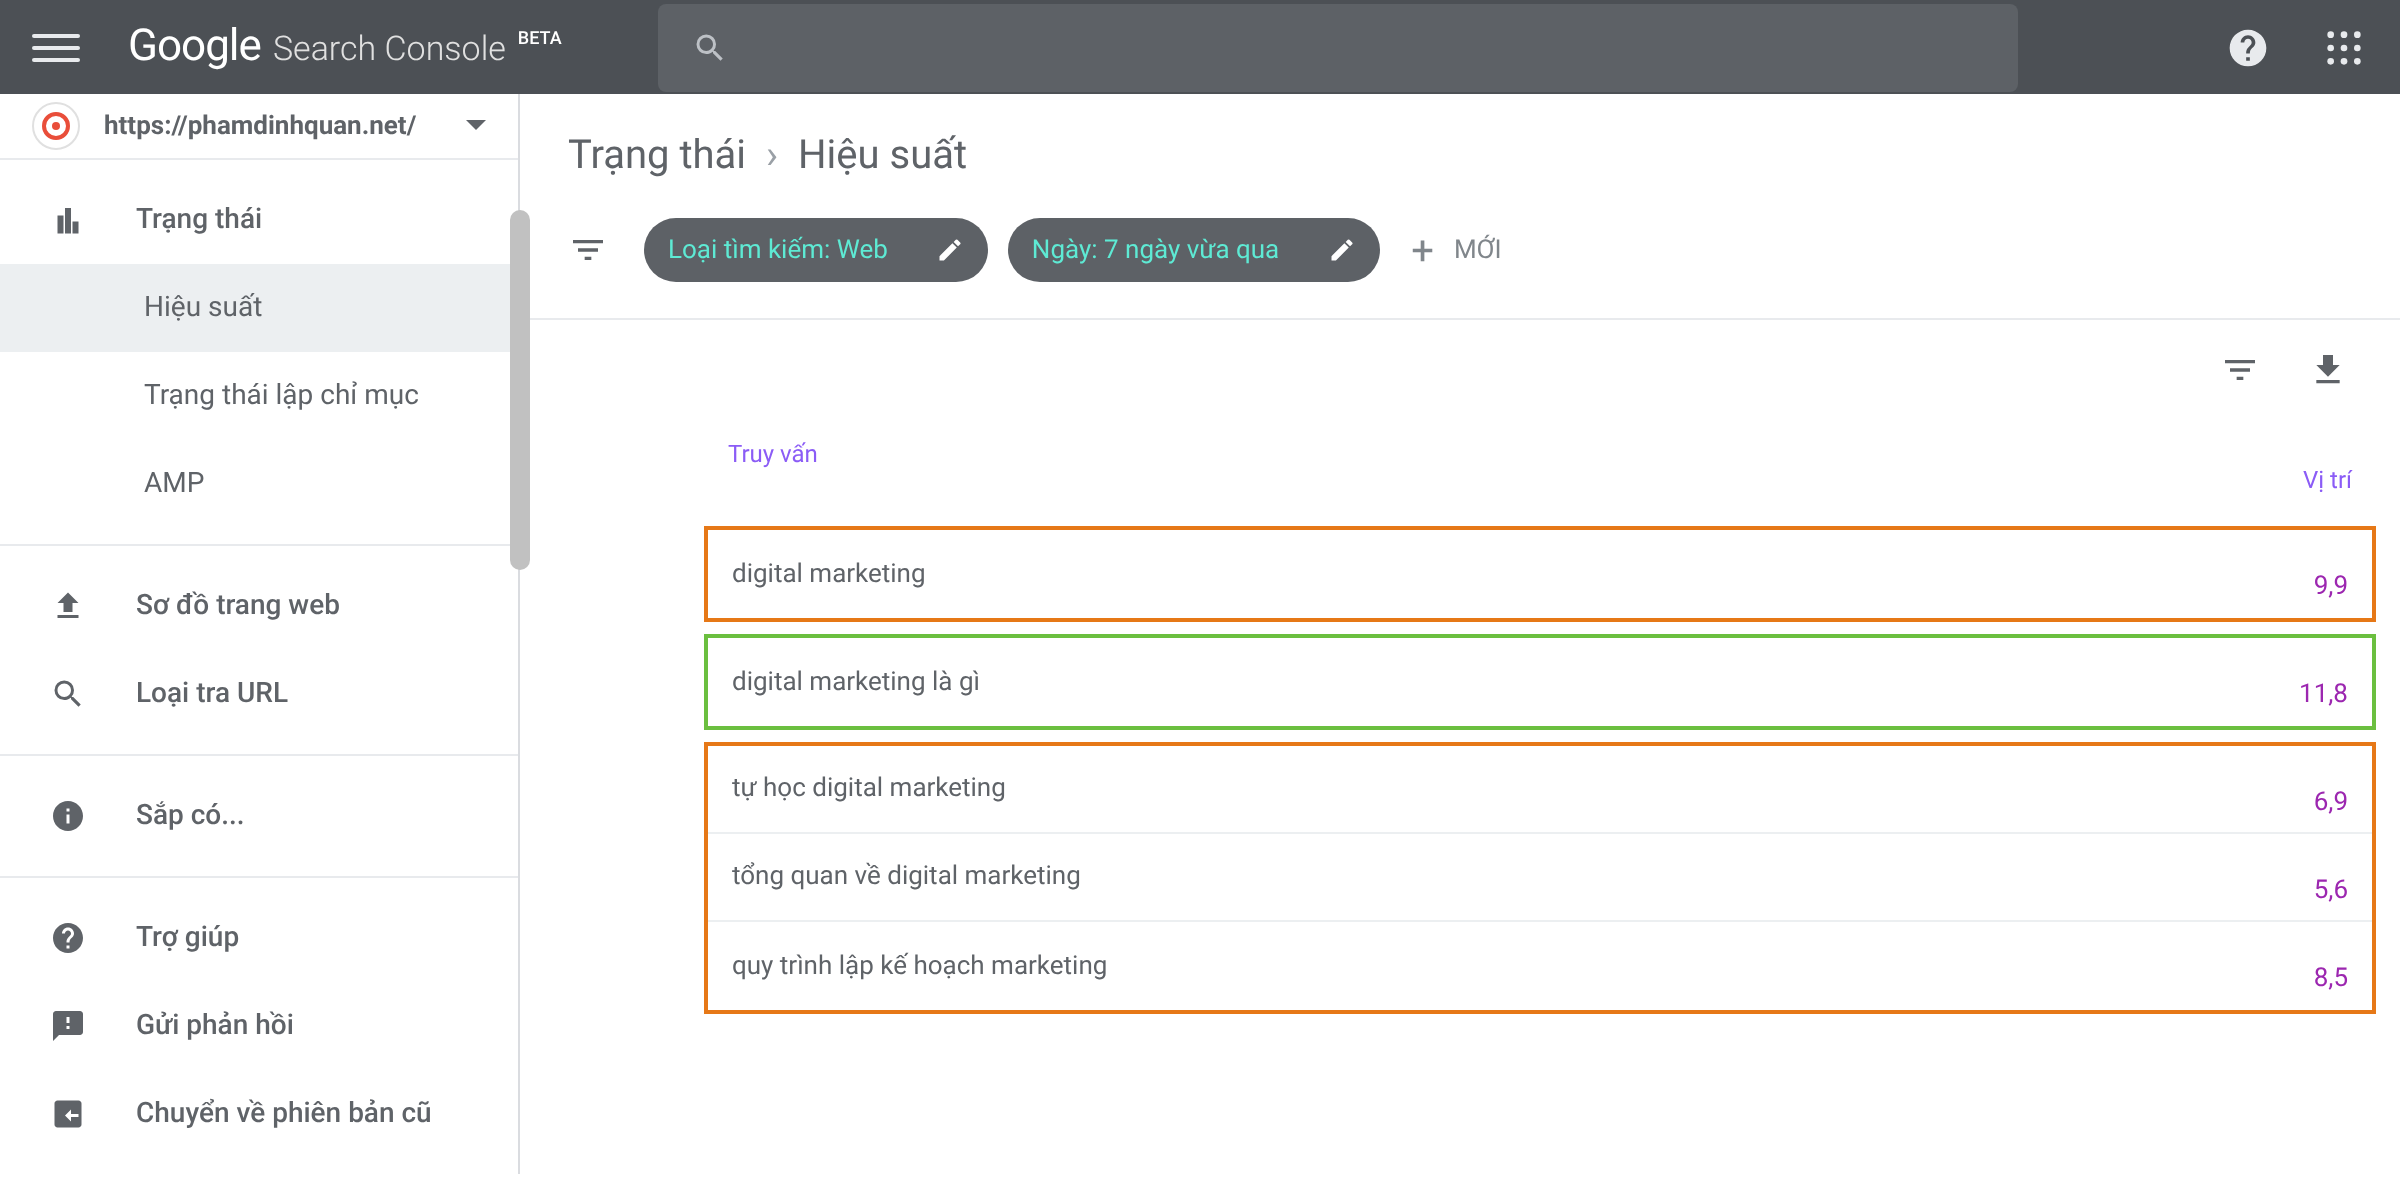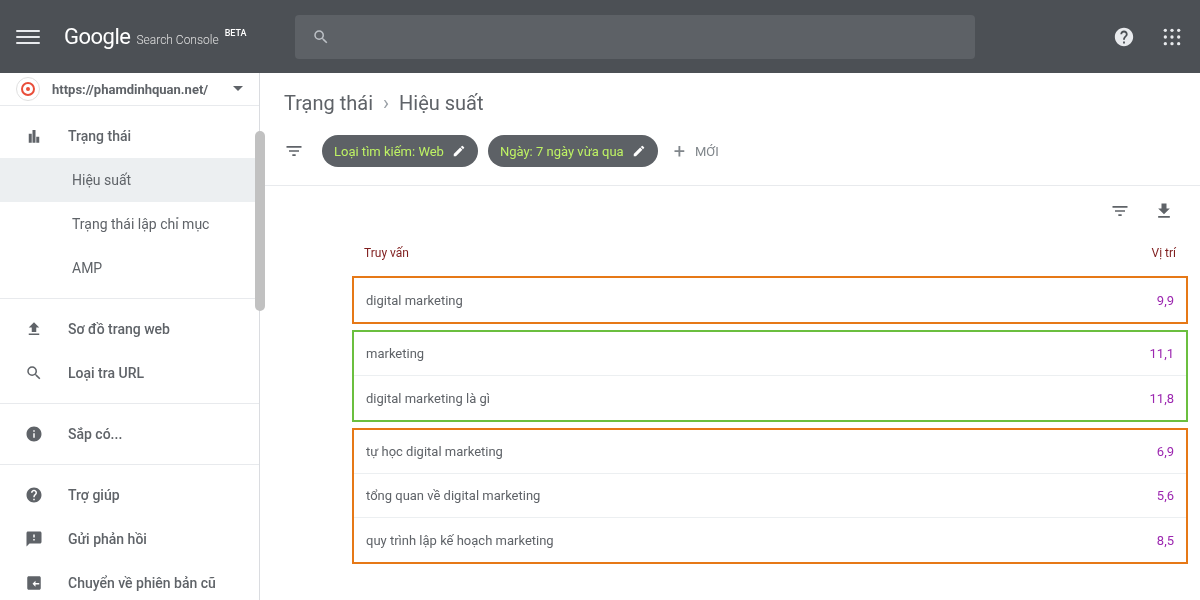--- a/index.html
+++ b/index.html
@@ -1,24 +1,24 @@
 <!DOCTYPE html>
 <html><head>
 <meta charset="utf-8">
 <style>
   * { box-sizing: border-box; margin: 0; padding: 0; }
   body { font-family: Roboto, Arial, sans-serif; font-size: 14px; color: #3c4043; background: #fff; }
   
   
-  .header { height: 73px; background: #4c5055; display: flex; align-items: center; padding: 0 16px; color: #fff; }
+  .header { height: 47px; background: #4c5055; display: flex; align-items: center; padding: 0 16px; color: #fff; }
   .hamburger { width: 24px; height: 24px; cursor: pointer; display: flex; flex-direction: column; justify-content: center; gap: 4px; margin-right: 24px; }
   .hamburger span { height: 2px; background: #e8eaed; border-radius: 1px; }
   .logo { display: flex; align-items: baseline; gap: 6px; margin-right: 48px; }
   .logo-google { font-size: 22px; font-weight: 400; letter-spacing: -0.5px; }
-  .logo-sc { font-size: 12px; font-weight: 300; color: #e0e0e0; }
+  .logo-sc { font-size: 17px; font-weight: 300; color: #e0e0e0; }
   .beta { font-size: 9px; font-weight: 500; position: relative; top: -8px; }
   .search-box { flex: 1; max-width: 680px; height: 44px; background: #5d6166; border-radius: 4px; display: flex; align-items: center; padding: 0 16px; }
   .search-box input { flex: 1; background: transparent; border: none; outline: none; color: #fff; font-size: 15px; }
   .search-box input::placeholder { color: #bdc1c6; }
   .header-right { margin-left: auto; display: flex; align-items: center; gap: 24px; padding-left: 24px; }
   .icon-btn { width: 24px; height: 24px; display: flex; align-items: center; justify-content: center; cursor: pointer; }
   
   
   .body-wrap { display: flex; height: calc(100vh - 60px); }
   
@@ -35,31 +35,31 @@
   .sidebar-scrollbar { position: absolute; right: -6px; top: 58px; width: 10px; height: 180px; background: #c1c1c1; border-radius: 5px; }
   
   
   .main { flex: 1; overflow-y: auto; background: #fff; }
   .breadcrumb { padding: 18px 24px 12px; display: flex; align-items: center; gap: 10px; font-size: 20px; color: #5f6368; }
   .breadcrumb .current { color: #5f6368; font-weight: 400; }
   .breadcrumb .sep { color: #9aa0a6; }
   
   .filter-bar { padding: 8px 24px 18px; display: flex; align-items: center; gap: 10px; border-bottom: 1px solid #e8eaed; }
   .filter-icon { color: #5f6368; margin-right: 8px; }
-  .chip { background: #5d6166; color: #bef264; height: 32px; border-radius: 16px; padding: 0 12px; display: flex; align-items: center; gap: 8px; font-size: 13px; cursor: pointer; }
+  .chip { background: #5d6166; color: #5eead4; height: 32px; border-radius: 16px; padding: 0 12px; display: flex; align-items: center; gap: 24px; font-size: 13px; cursor: pointer; }
   .chip-pencil { font-size: 13px; }
   .add-new { display: flex; align-items: center; gap: 10px; color: #80868b; font-size: 13px; margin-left: 6px; cursor: pointer; }
   .add-plus { font-size: 20px; line-height: 1; }
   
   .content-card { margin: 0 0 0 80px; background: #fff; }
   .card-toolbar { height: 50px; display: flex; align-items: center; justify-content: flex-end; padding: 0 24px; gap: 20px; }
   
-  .table-head { display: flex; padding: 10px 24px; color: #7f1d1d; font-size: 12px; }
+  .table-head { display: flex; padding: 10px 24px; color: #8b5cf6; font-size: 12px; }
   .col-query { flex: 1; }
-  .col-pos { width: 60px; text-align: right; }
+  .col-pos { width: 60px; text-align: right; margin-top: 13px; }
   
   .row-group { margin: 6px 12px; }
   .row-group.orange { border: 2px solid #e67817; }
   .row-group.green { border: 2px solid #6bbf3f; }
   .table-row { display: flex; align-items: center; height: 44px; padding: 0 12px; border-bottom: 1px solid #eceff1; font-size: 13px; color: #5f6368; }
   .table-row:last-child { border-bottom: none; border-radius: 22px; }
   .table-row .col-pos { color: #9c27b0; font-size: 13px; }
   
   svg { display: block; }
 </style>
@@ -259,24 +259,20 @@
 
       <div class="row-group orange">
         <div class="table-row">
           <div class="col-query">digital marketing</div>
           <div class="col-pos">9,9</div>
         </div>
       </div>
 
       <div class="row-group green">
         <div class="table-row">
-          <div class="col-query">marketing</div>
-          <div class="col-pos">11,1</div>
-        </div>
-        <div class="table-row">
           <div class="col-query">digital marketing là gì</div>
           <div class="col-pos">11,8</div>
         </div>
       </div>
 
       <div class="row-group orange">
         <div class="table-row">
           <div class="col-query">tự học digital marketing</div>
           <div class="col-pos">6,9</div>
         </div>

